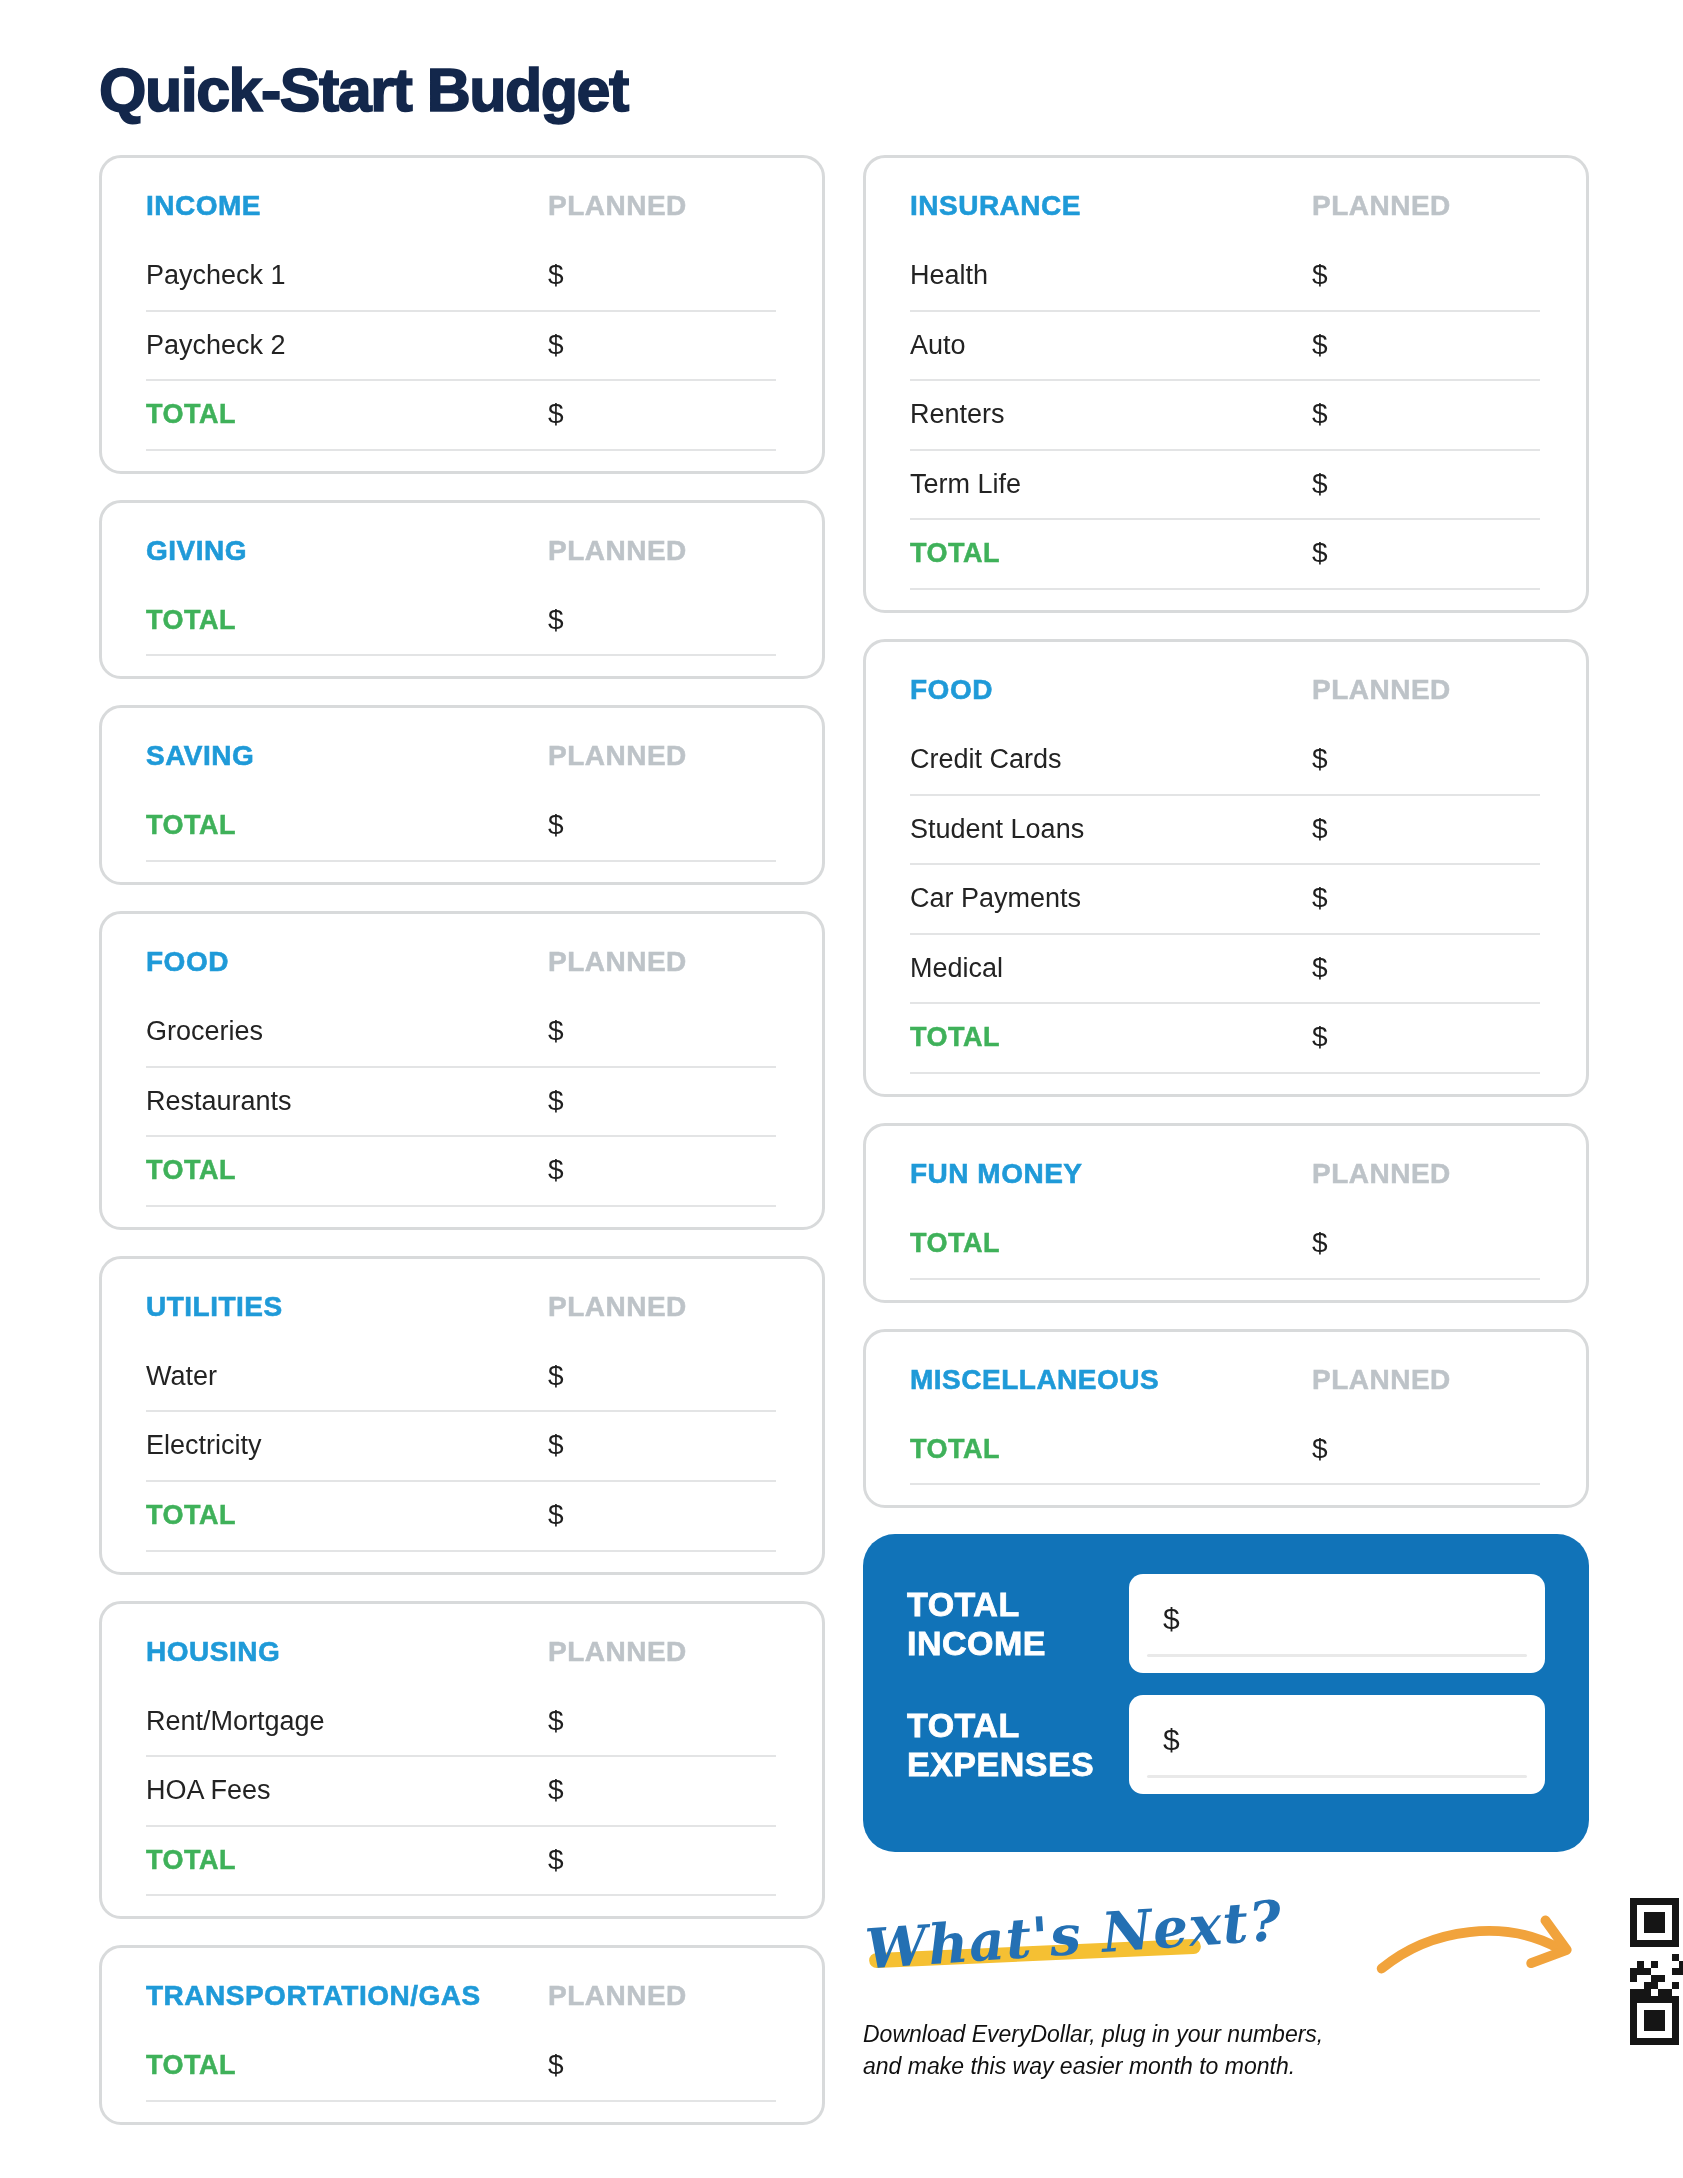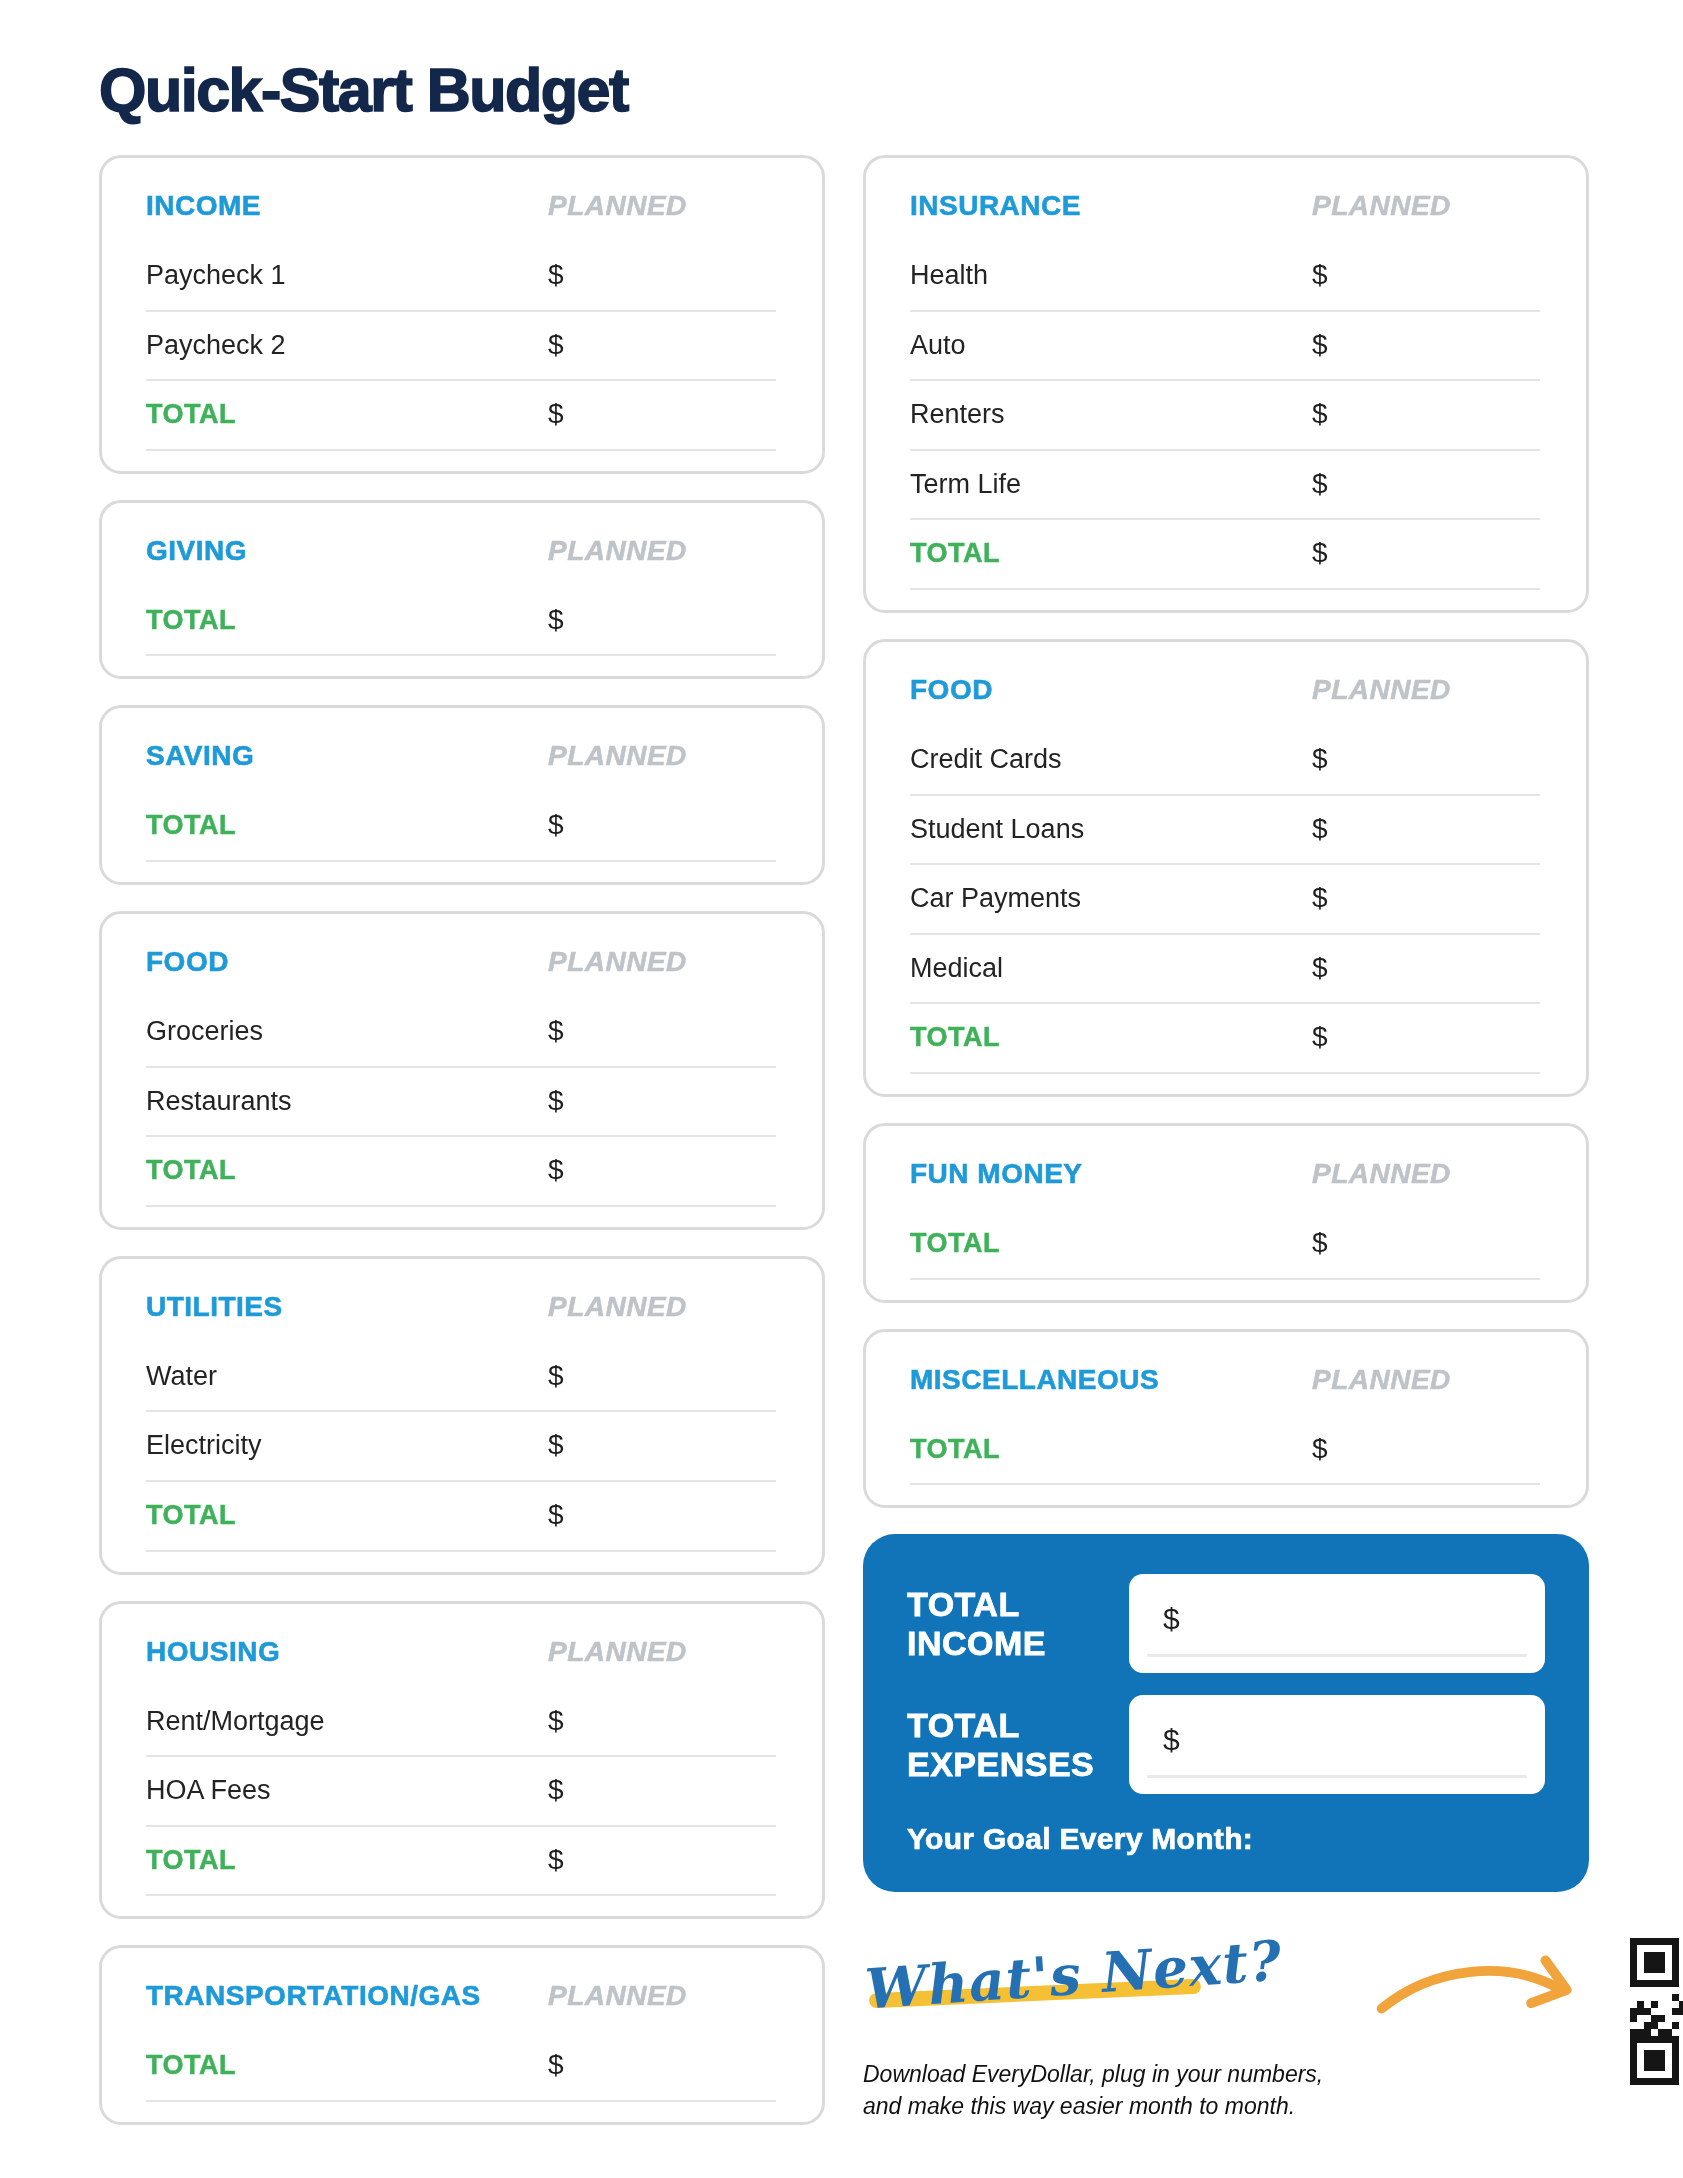--- a/index.html
+++ b/index.html
@@ -33,21 +33,21 @@
     background:#fff;border:3px solid var(--card-border);
     border-radius:22px;padding:32px 46px 20px 44px;margin-bottom:26px;
   }
   .grid{display:grid;grid-template-columns:1fr 228px;align-items:baseline}
   .card-head .cat{
     font-size:28px;font-weight:700;color:var(--header-blue);
     letter-spacing:0.5px;-webkit-text-stroke:0.6px var(--header-blue);
   }
   .card-head .planned{
     font-size:28px;font-weight:700;color:var(--planned-gray);
-    letter-spacing:0.5px;font-style:italic;-webkit-text-stroke:0.5px var(--planned-gray);
+    letter-spacing:0.5px;-webkit-text-stroke:0.5px var(--planned-gray);
   }
   .rows{margin-top:20px}
   .row{padding:16px 0 18px;border-bottom:2px solid var(--divider)}
   .row .lbl{font-size:27px;line-height:1.2;color:var(--ink);font-weight:400}
   .row .val{font-size:28px;line-height:1.2;color:#1f1f1f}
   .row.total .lbl{
     color:var(--total-green);font-weight:700;letter-spacing:0.5px;
     -webkit-text-stroke:0.5px var(--total-green);
   }
 
@@ -330,21 +330,20 @@
           <div class="fill-line"></div>
         </div>
       </div>
       <div class="sum-row">
         <span class="sum-label">TOTAL EXPENSES</span>
         <div class="sum-input">
           <span class="dollar">$</span>
           <div class="fill-line"></div>
         </div>
       </div>
-      <div class="goal-head">Your Goal Every Month:</div>
     </section>
 
     <div class="next-row">
       <div class="next-left">
         <div class="whats-next-wrap">
           <span class="swoosh"></span>
           <span class="whats-next">What's Next?</span>
         </div>
         <div class="next-note">
           <span>Download EveryDollar, plug in your numbers,</span><br>

